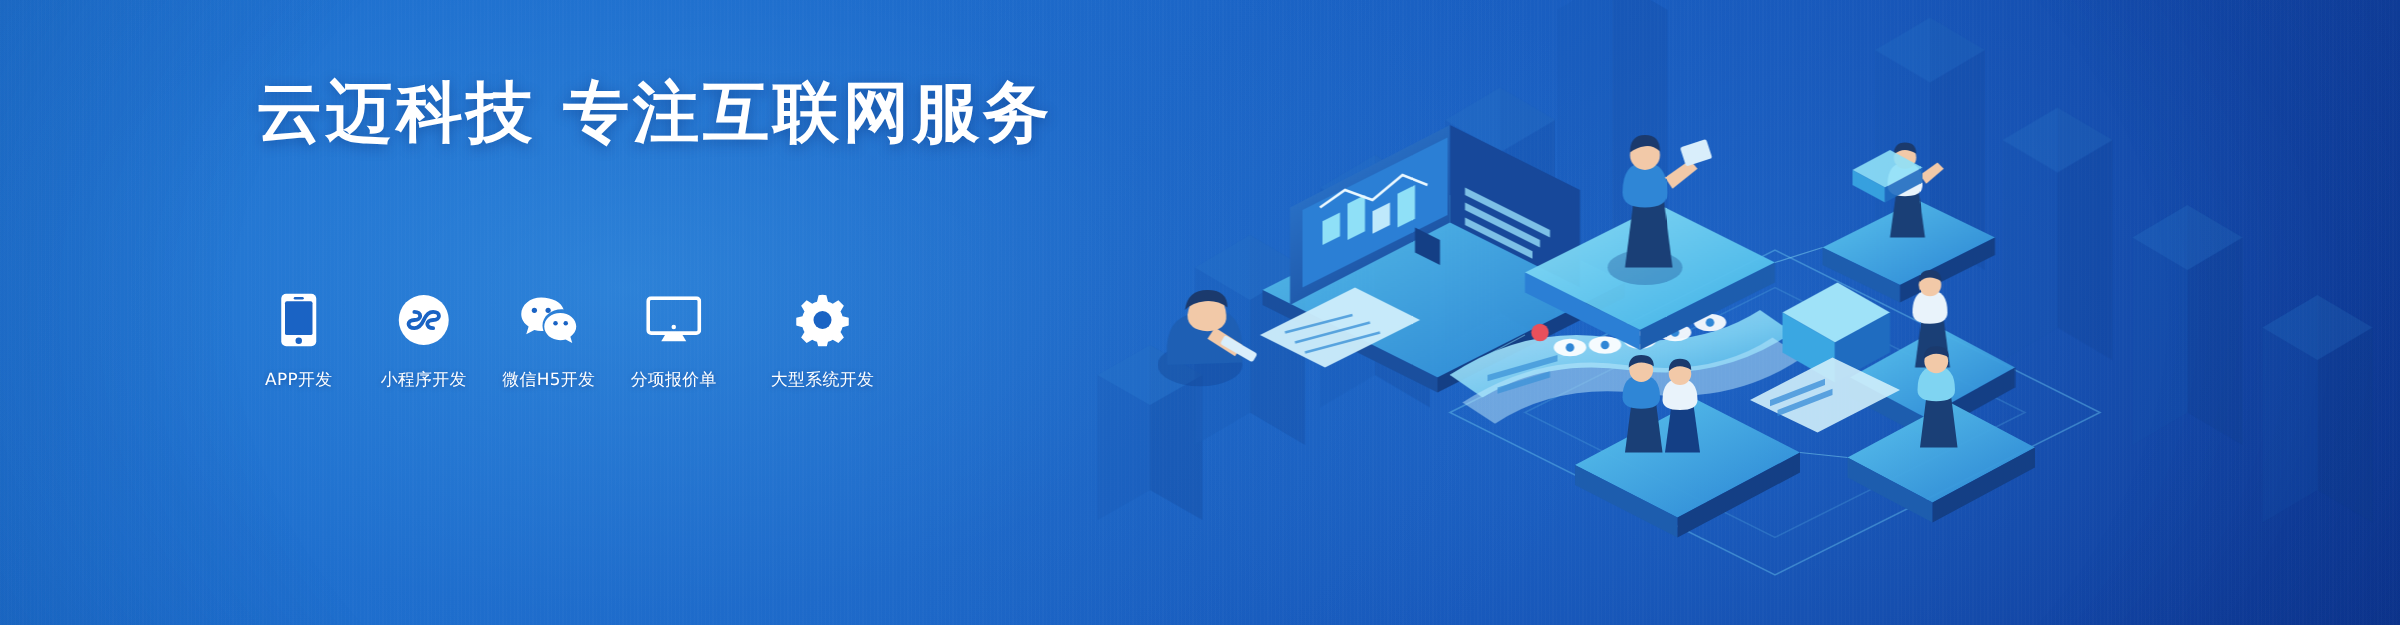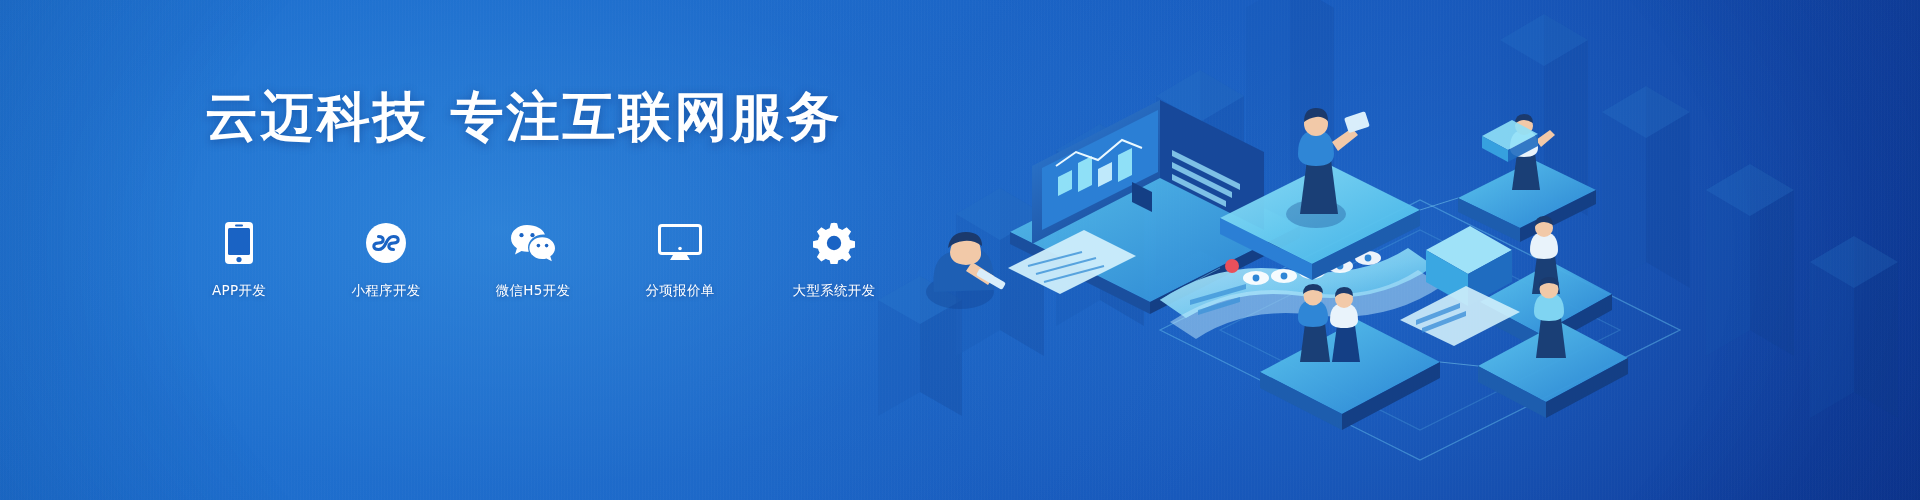--- a/index.html
+++ b/index.html
@@ -24,21 +24,21 @@
     position:absolute; inset:0;
     background-image:repeating-linear-gradient(90deg, rgba(255,255,255,0.030) 0px, rgba(255,255,255,0.030) 1px, rgba(0,0,0,0) 1px, rgba(0,0,0,0) 3px);
     opacity:.55; pointer-events:none;
   }
   .vign {
     position:absolute; inset:0; pointer-events:none;
     background:radial-gradient(ellipse 1400px 900px at 50% 50%, rgba(0,0,0,0) 55%, rgba(4,30,90,0.30) 100%);
   }
 
   
-  .copy { position:absolute; left:205px; top:62px; width:900px;margin-top:26px; }
+  .copy { position:absolute; left:205px; top:62px; width:900px; }
 
   .headline {
     font-family:"DejaVu Sans","Liberation Sans",sans-serif;
     font-weight:700;
     font-size:53px;
     line-height:1.1;
     letter-spacing:3px;
     color:#ffffff;
     white-space:nowrap;
     text-shadow:0 2px 10px rgba(3,32,96,.35);
@@ -50,29 +50,29 @@
     font-size:22.5px;
     line-height:33px;
     letter-spacing:.6px;
     color:#e9f2fd;
     white-space:nowrap;
     text-shadow:0 1px 5px rgba(3,32,96,.30);
   }
 
   
   .services {
-    position:absolute; left:203px; top:220px;
-    display:flex; align-items:flex-start;gap:47px;
+    position:absolute; left:203px; top:233px;
+    display:flex; align-items:flex-start;
   }
   .service {
     width:72px;
     display:flex; flex-direction:column; align-items:center;
     margin-right:28px;
   }
-  .service:last-child { margin-right:0; }
+  .service:last-child { margin-right:0;margin-left:12px; }
   .svc-icon {
     height:46px; width:46px;
     display:flex; align-items:center; justify-content:center;
     margin-bottom:16px;
   }
   .svc-icon svg { display:block; }
   .svc-label {
     font-family:"DejaVu Sans","Liberation Sans",sans-serif;
     font-size:13.5px;
     color:#ffffff;

